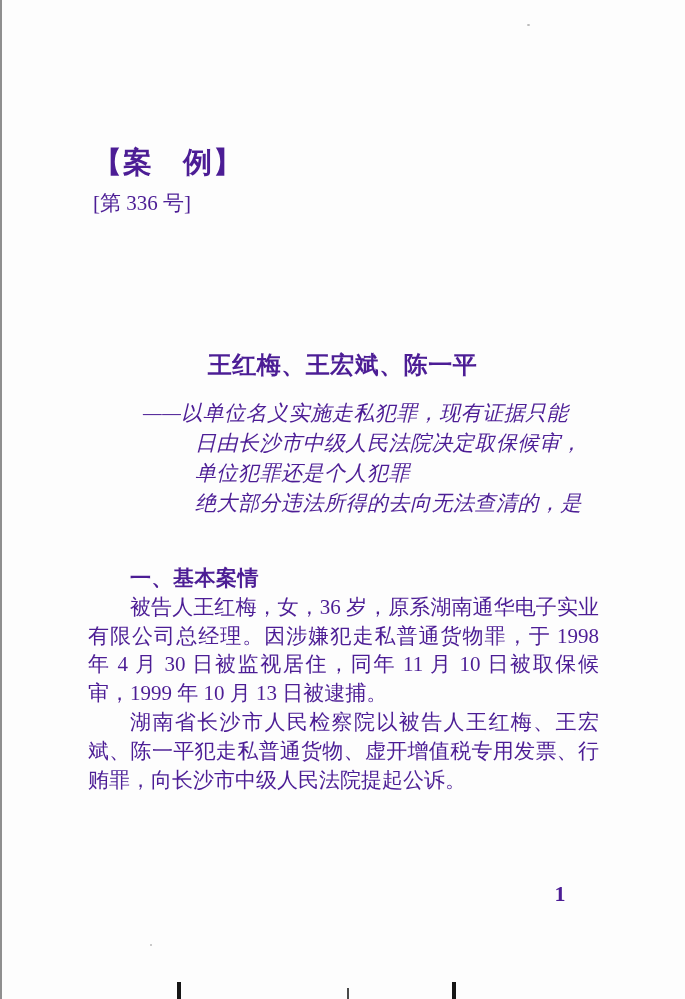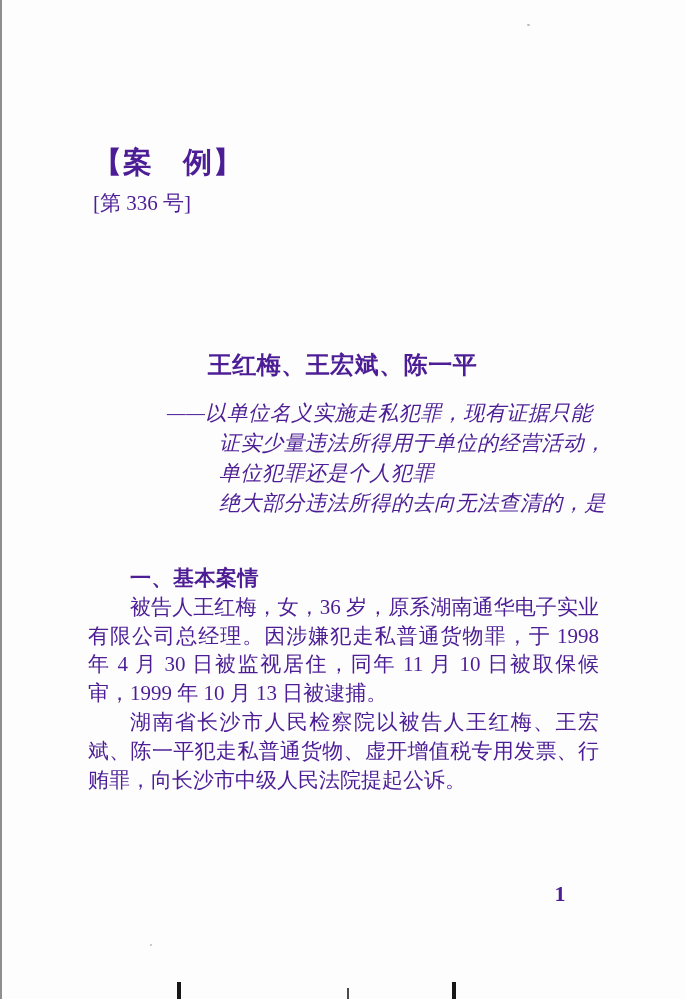--- a/index.html
+++ b/index.html
@@ -47,21 +47,21 @@
     text-align: center;
     font-weight: bold;
     font-size: 24px;
     line-height: 37px;
     letter-spacing: 0.5px;
     margin-top: 22px;
   }
   
   .subtitle {
     position: absolute;
-    left: 219px; top: 398px;
+    left: 195px; top: 398px;
     width: 420px;
     font-size: 21px;
     line-height: 30px;
     font-style: italic;
     letter-spacing: 0.5px;
   }
   .subtitle .line-first { margin-left: -52px; }
   
   .body-block {
     position: absolute;
@@ -108,21 +108,21 @@
     <div class="case-label">【案　例】</div>
     <div class="case-number">[第 336 号]</div>
   </div>
 
   <div class="title">
     <div>王红梅、王宏斌、陈一平</div>
   </div>
 
   <div class="subtitle">
     <div class="line-first">——以单位名义实施走私犯罪，现有证据只能</div>
-    <div>证实少量违法所得用于单位的经营活动，</div>
+    <div>日由长沙市中级人民法院决定取保候审，</div>
     <div>单位犯罪还是个人犯罪</div>
     <div>绝大部分违法所得的去向无法查清的，是</div>
   </div>
 
   <div class="body-block">
     <div class="section-heading">一、基本案情</div>
     <p>被告人王红梅，女，36 岁，原系湖南通华电子实业有限公司总经理。因涉嫌犯走私普通货物罪，于 1998 年 4 月 30 日被监视居住，同年 11 月 10 日被取保候审，1999 年 10 月 13 日被逮捕。</p>
     <p>湖南省长沙市人民检察院以被告人王红梅、王宏斌、陈一平犯走私普通货物、虚开增值税专用发票、行贿罪，向长沙市中级人民法院提起公诉。</p>
   </div>
 

